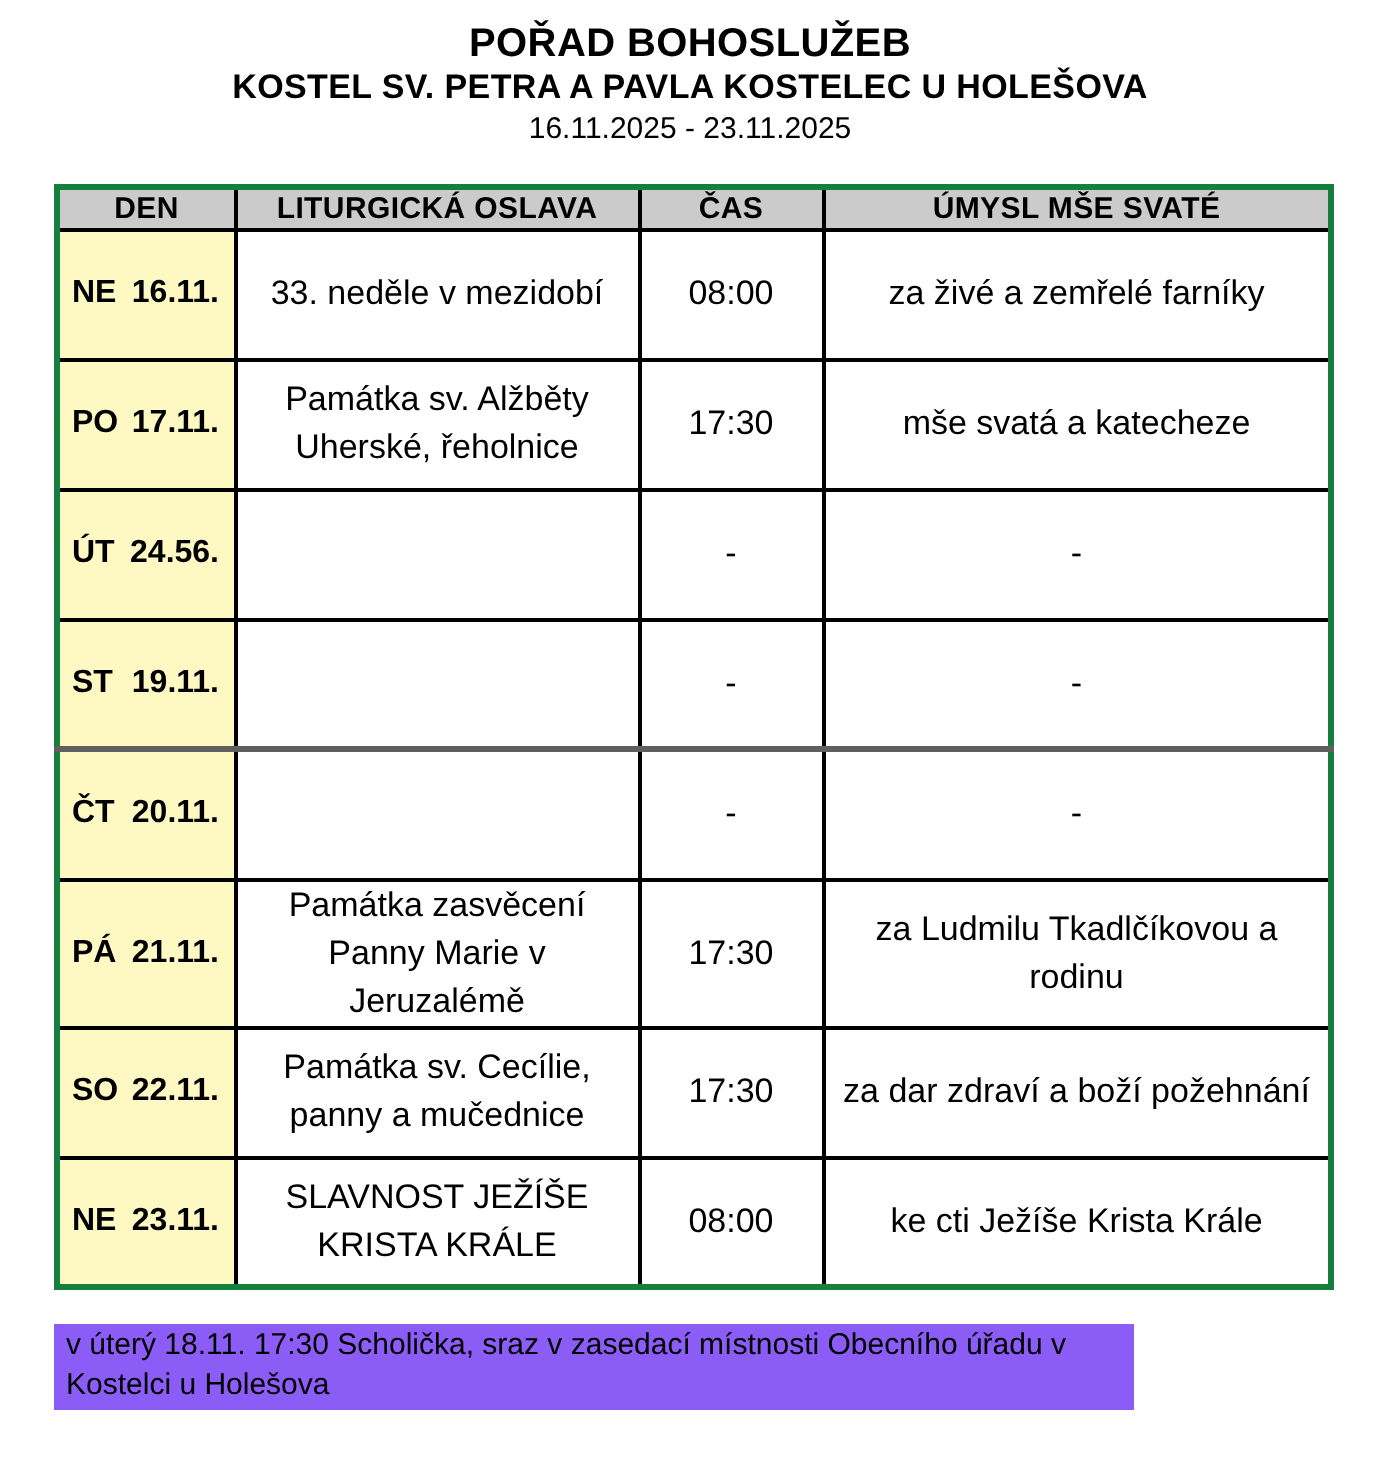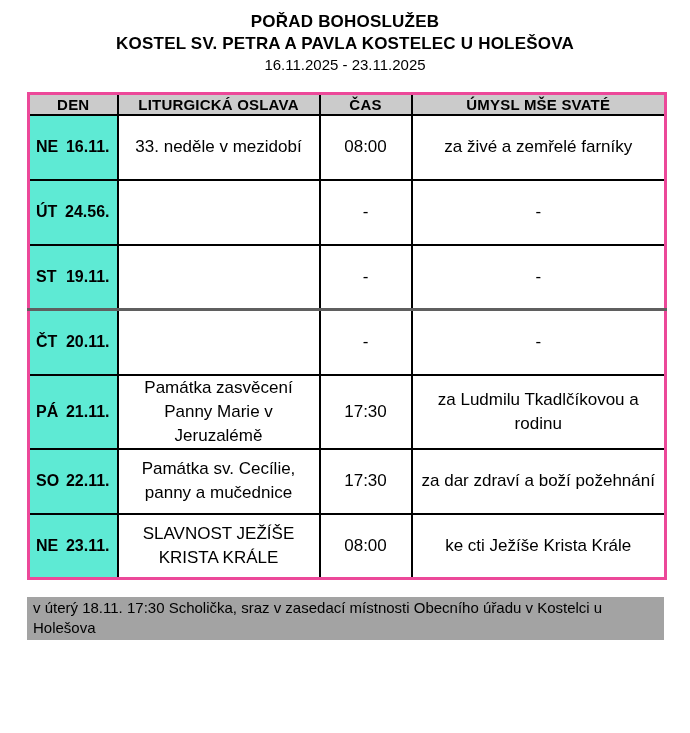--- a/index.html
+++ b/index.html
@@ -17,21 +17,21 @@
     height: 733px;
     background: #ffffff;
   }
 
   
   .doc-header {
     padding-top: 11px;
     text-align: center;
   }
   .doc-title {
-    font-size: 17px;
+    font-size: 20px;
     font-weight: bold;
     line-height: 22px;
     letter-spacing: 0.2px;
   }
   .doc-subtitle {
     font-size: 17px;
     font-weight: bold;
     line-height: 22px;
     letter-spacing: 0.2px;
   }
@@ -39,21 +39,21 @@
     font-size: 15px;
     line-height: 20px;
   }
 
   
   table.schedule {
     border-collapse: collapse;
     table-layout: fixed;
     width: 637px;
     margin: 17px 0 0 27px;
-    border: 3px solid #ec4899;
+    border: 3px solid #15803d;
     padding-left: 19px;
   }
   col.c-day   { width: 89px; }
   col.c-lit   { width: 202px; }
   col.c-time  { width: 92px; }
   col.c-int   { width: 254px; }
 
   .schedule th {
     background: #cbcbcb;
     border: 2px solid #000000;
@@ -67,41 +67,41 @@
   .schedule td {
     border: 2px solid #000000;
     height: 65px;
     font-size: 17px;
     text-align: center;
     vertical-align: middle;
     padding: 0 4px;
     line-height: 24px;
   }
   .schedule td.day {
-    background: #5eead4;
+    background: #fef9c3;
     font-weight: bold;
     font-size: 16px;
     padding: 0;
   }
   .day-wrap {
     display: flex;
     justify-content: space-between;
     align-items: center;
     padding: 0 7px 0 6px;
   }
   tr.divider-top td {
     border-top: 3px solid #5f5f5f;
     text-align: center;
   }
 
   
   .footer-note {
     margin: 17px 0 0 27px;
-    width: 637px;
-    background: #a3a3a3;
+    width: 540px;
+    background: #8b5cf6;
     font-size: 15px;
     line-height: 20px;
     padding: 1px 8px 2px 6px;
   }
 </style>
 </head>
 <body>
 
 <div class="page">
 
@@ -134,20 +134,31 @@
             <span>16.11.</span>
           </div>
         </td>
         <td>33. neděle v mezidobí</td>
         <td>08:00</td>
         <td>za živé a zemřelé farníky</td>
       </tr>
       <tr>
         <td class="day">
           <div class="day-wrap">
+            <span>PO</span>
+            <span>17.11.</span>
+          </div>
+        </td>
+        <td>Památka sv. Alžběty Uherské, řeholnice</td>
+        <td>17:30</td>
+        <td>mše svatá a katecheze</td>
+      </tr>
+      <tr>
+        <td class="day">
+          <div class="day-wrap">
             <span>ÚT</span>
             <span>24.56.</span>
           </div>
         </td>
         <td></td>
         <td>-</td>
         <td>-</td>
       </tr>
       <tr>
         <td class="day">

